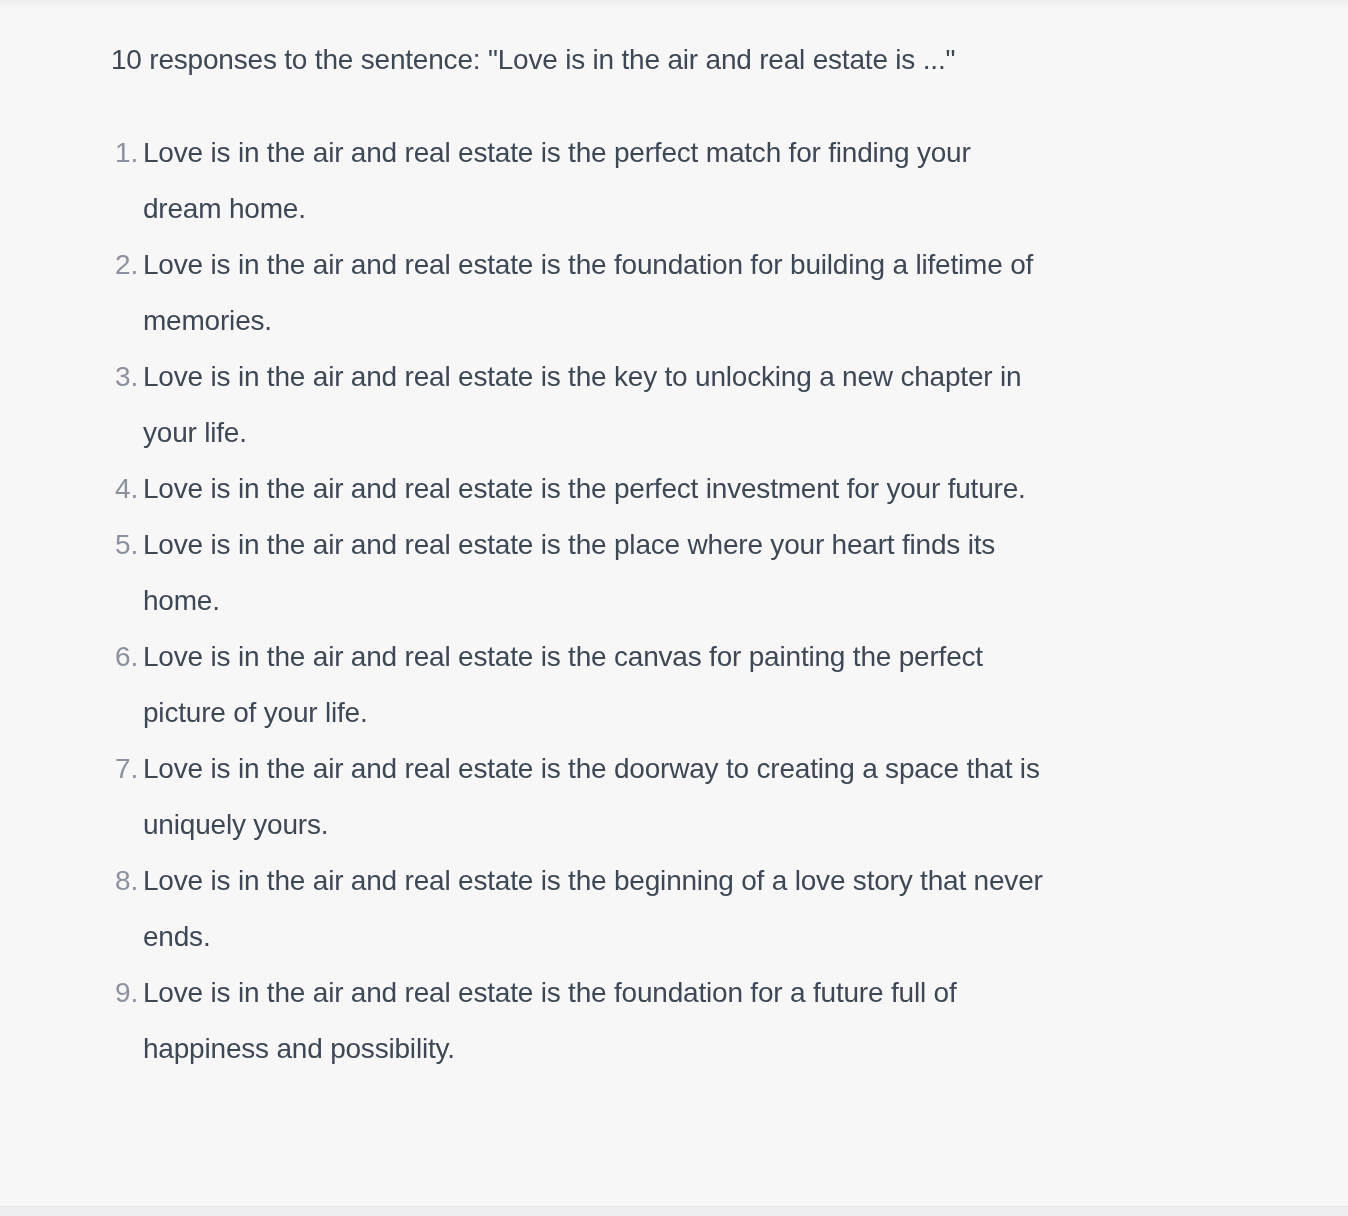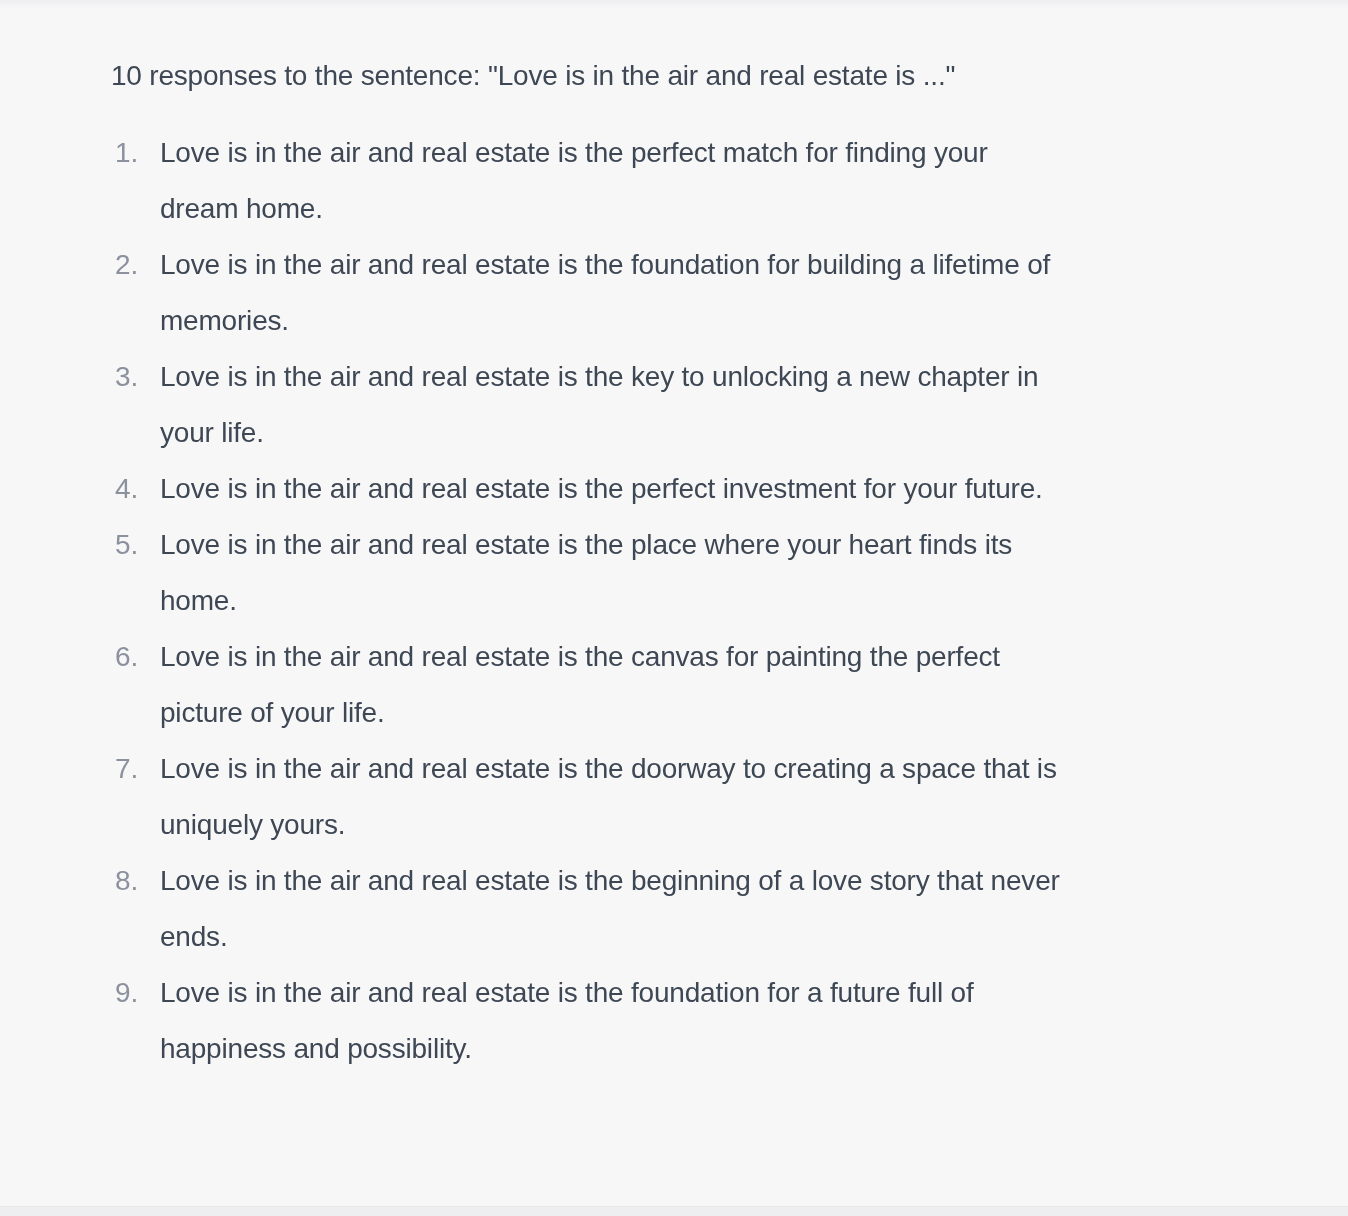--- a/index.html
+++ b/index.html
@@ -24,21 +24,21 @@
     background: linear-gradient(to bottom, var(--edge), var(--bg));
   }
   .edge-band-bottom {
     position: absolute; left: 0; bottom: 0; width: 100%; height: 10px;
     background: var(--edge);
     border-top: 1px solid #e7e7ea;
   }
   .header {
     position: absolute;
     left: 111px;
-    top: 48px;
+    top: 32px;
     font-size: 28px;
     line-height: 56px;
     letter-spacing: -0.2px;
     color: var(--text);
     white-space: pre;
   }
   .responses {
     position: absolute;
     left: 0;
     top: 125px;
@@ -51,21 +51,21 @@
   .num {
     flex: 0 0 138px;
     width: 138px;
     text-align: right;
     font-size: 28px;
     line-height: 56px;
     letter-spacing: -0.2px;
     color: var(--marker);
   }
   .txt {
-    margin-left: 22px;
+    margin-left: 5px;
     width: 1170px;
     font-size: 28px;
     line-height: 56px;
     letter-spacing: -0.2px;
     white-space: pre-line;
     color: var(--text);
   }
 </style>
 </head>
 <body>

